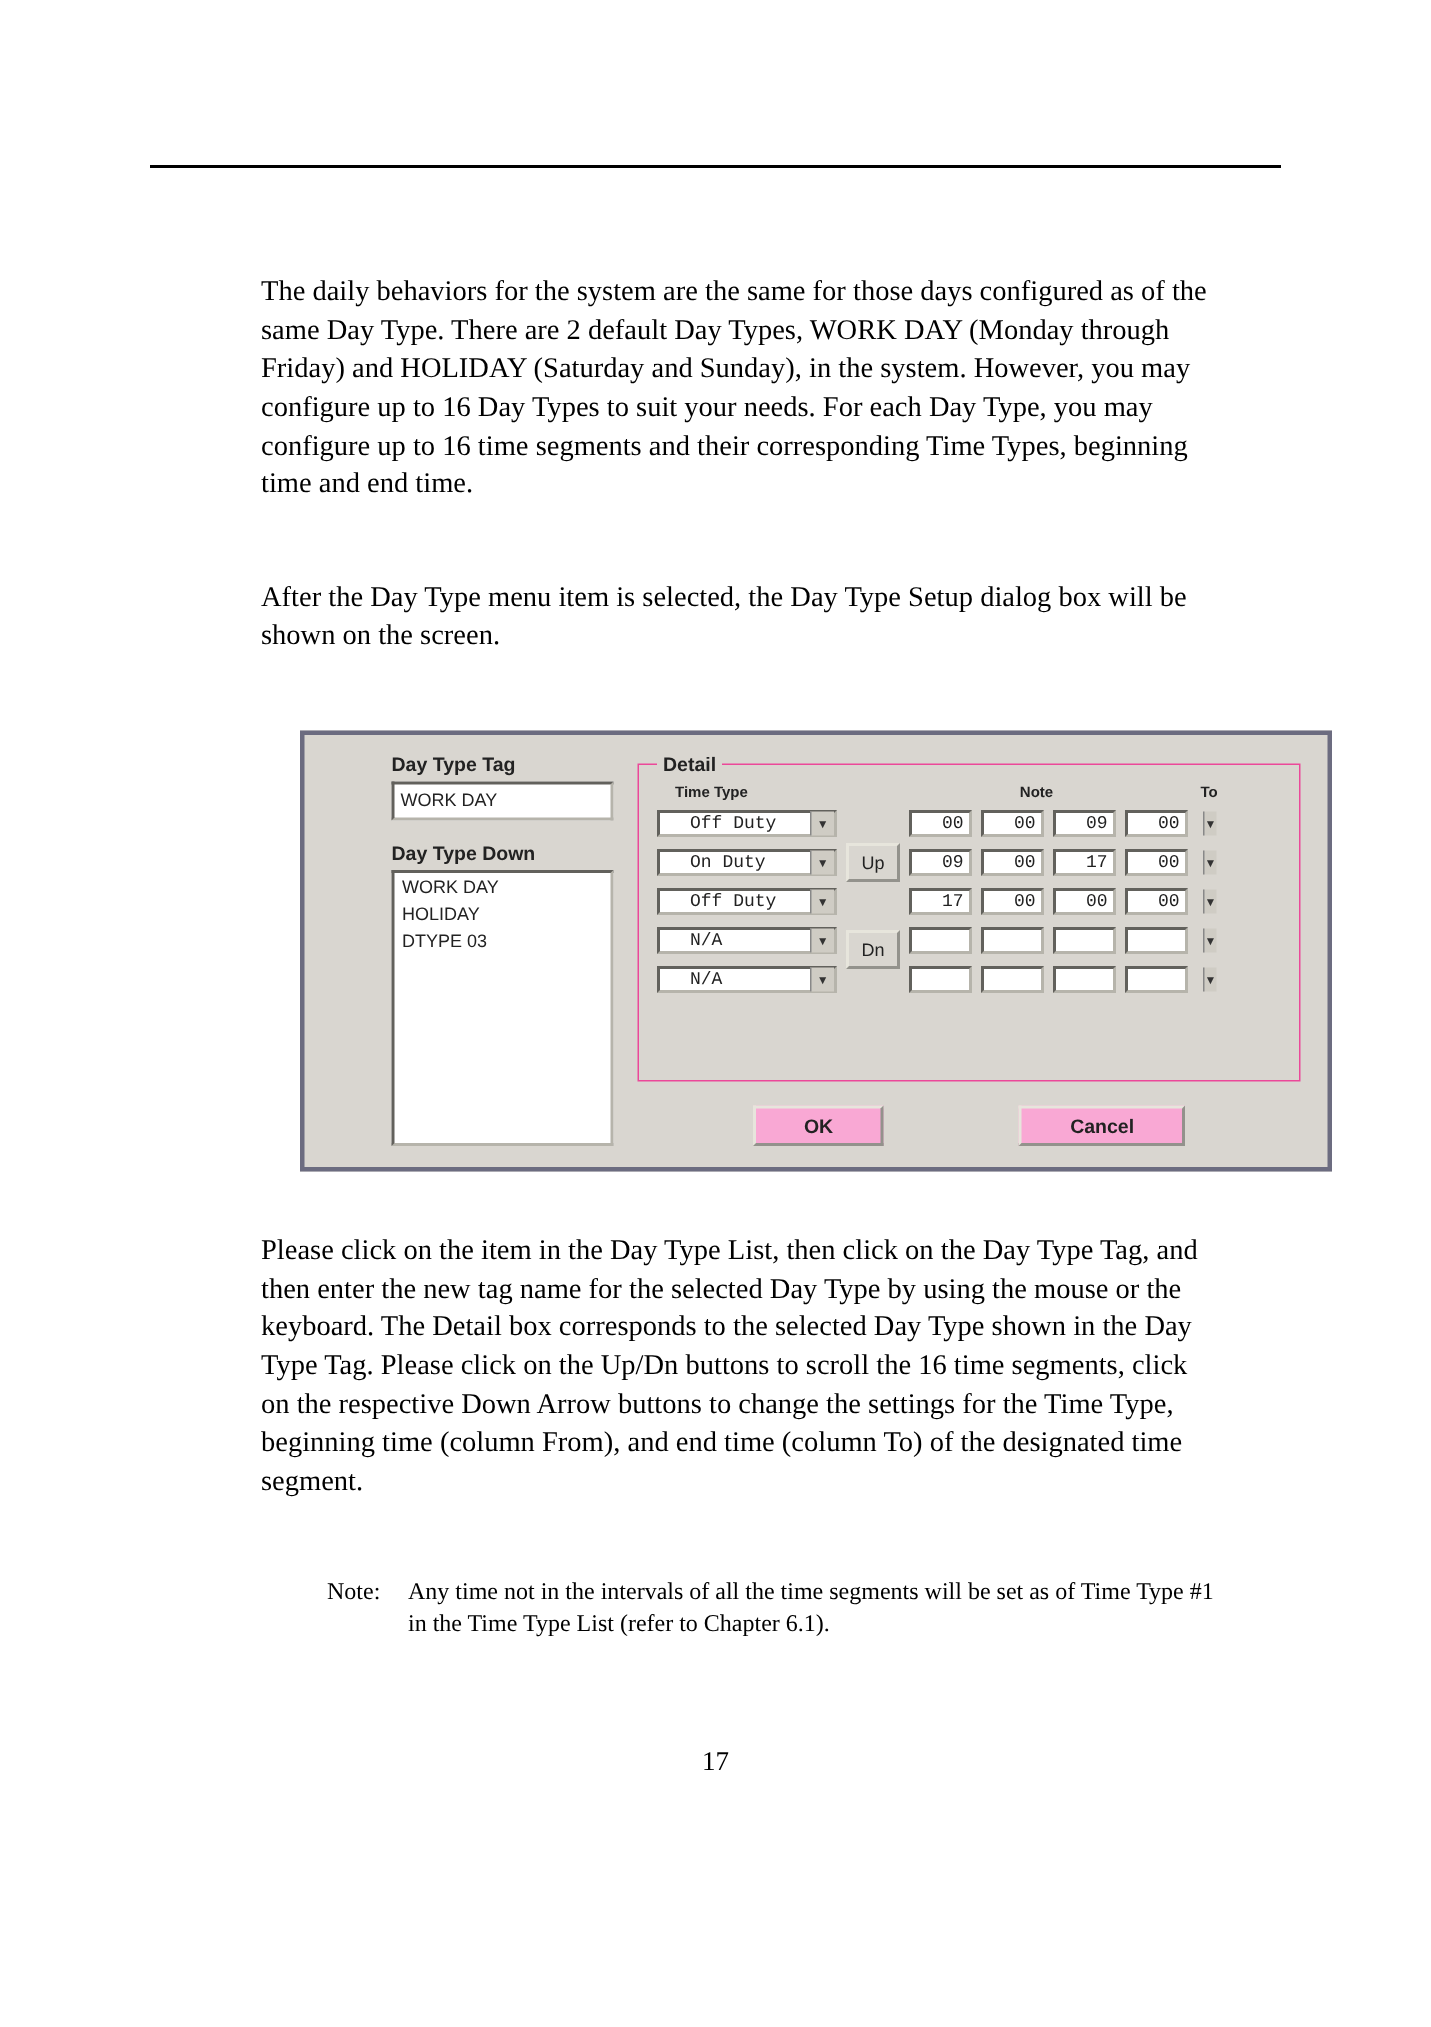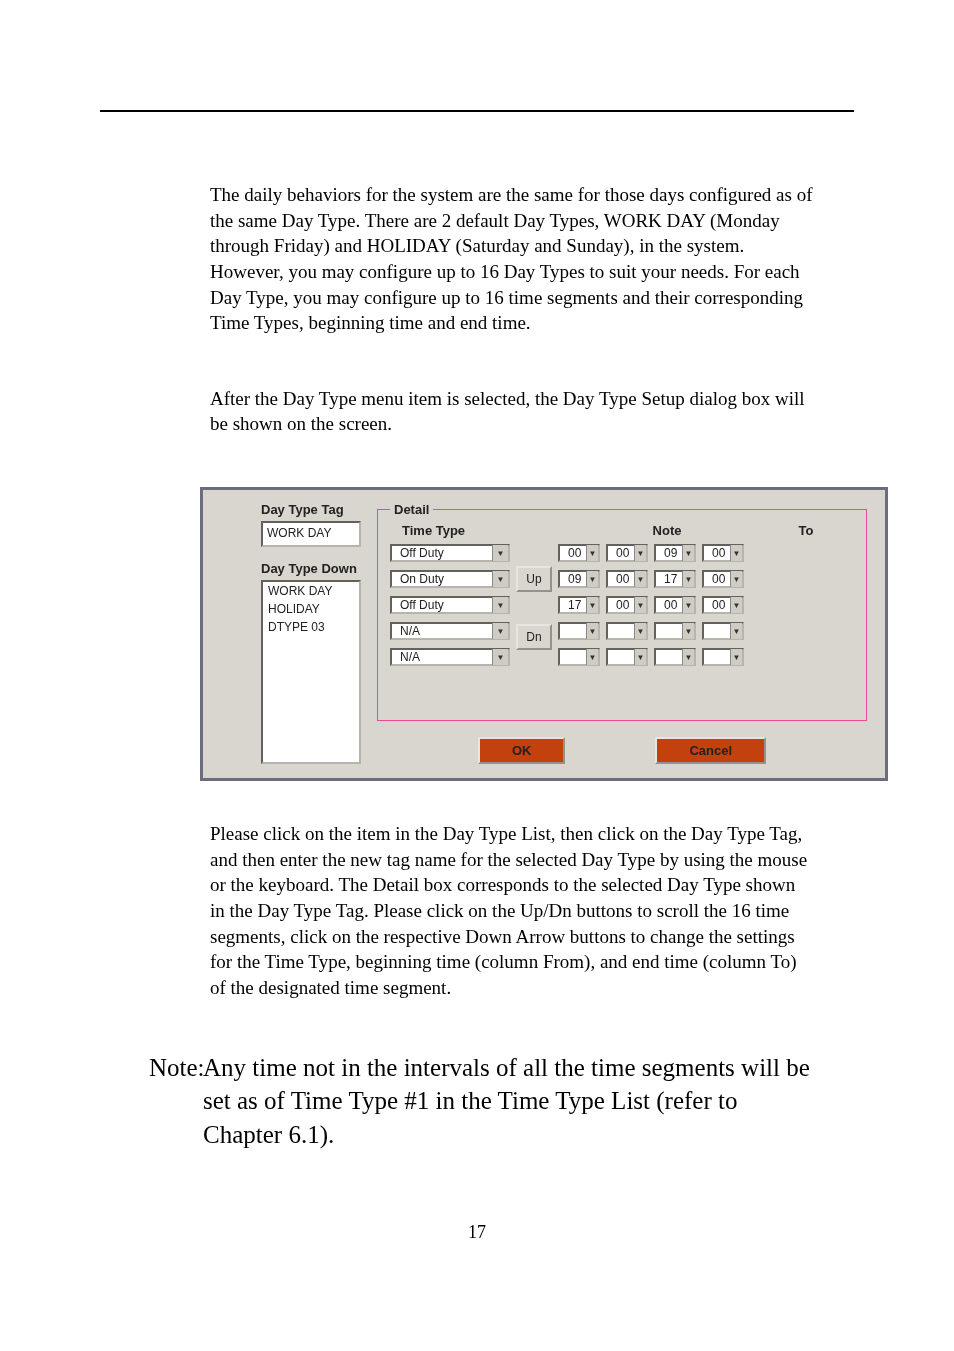--- a/index.html
+++ b/index.html
@@ -12,21 +12,21 @@
     .page {
       padding: 110px 100px 40px 100px;
     }
     .hr {
       border-top: 2px solid #000;
       margin-bottom: 70px;
     }
     .para {
       font-size: 19px;
       line-height: 1.35;
-      margin-left: 110px;
+      margin-left: 74px;
       margin-right: 40px;
       margin-bottom: 50px;
       font-family: Liberation Serif, serif;
     }
     .dialog-wrap {
       margin-left: 100px;
       margin-bottom: 40px;
     }
     .dialog {
       width: 650px;
@@ -77,24 +77,23 @@
       padding: 6px 10px 14px 12px;
     }
     fieldset.detail legend {
       font-weight: bold;
       font-size: 13px;
       padding: 0 4px;
     }
     .column-headers {
       display: flex;
       font-weight: bold;
-      font-size: 13px;
+      font-size: 10px;
       margin-bottom: 6px;
       margin-left: 12px;
-      gap: 24px;
     }
     .hdr-tt { width: 130px; }
     .hdr-from { width: 130px; text-align: center; margin-left: 46px; }
     .hdr-to { width: 100px; text-align: center; }
     .rows-area {
       display: flex;
       gap: 6px;
     }
     .tt-col { display: flex; flex-direction: column; gap: 8px; }
     .middlecol { display: flex; flex-direction: column; justify-content: center; gap: 32px; padding-top: 6px;}
@@ -102,23 +101,23 @@
     .row { display: flex; gap: 6px; align-items: flex-end; }
     .dd {
       display: inline-flex;
       align-items: center;
       border: 2px inset #b6b4ab;
       background: #fff;
       height: 18px;
       box-sizing: border-box;
     }
     .dd .val {
-      padding: 0 8px;
-      font-size: 12px;
-      font-family: Liberation Sans, sans-serif;
+      padding: 0 20px;
+      font-size: 12px;
+      font-family: Liberation Mono, monospace;
       min-width: 10px;
       white-space: nowrap;
       overflow: hidden;
     }
     .dd .arrow {
       width: 15px;
       height: 16px;
       background: #cfccc4;
       border-left: 1px solid #888;
       display: flex;
@@ -144,31 +143,31 @@
     }
     .buttons-row {
       display: flex;
       justify-content: center;
       gap: 90px;
       margin-top: 16px;
       width: 100%;
     }
     .btn {
       border: 2px outset #e7e5dc;
-      background: #c2410c;
+      background: #f9a8d4;
       font-size: 13px;
       font-weight: bold;
       font-family: Tahoma, Arial, sans-serif;
       padding: 4px 32px;
     }
     .note-block {
       display: flex;
-      font-size: 25px;
+      font-size: 16px;
       line-height: 1.35;
-      margin-left: 49px;
+      margin-left: 118px;
       margin-right: 40px;
     }
     .note-label {
       min-width: 54px;
     }
     .page-num {
       text-align: center;
       font-size: 18px;
       margin-top: 70px;
     }

